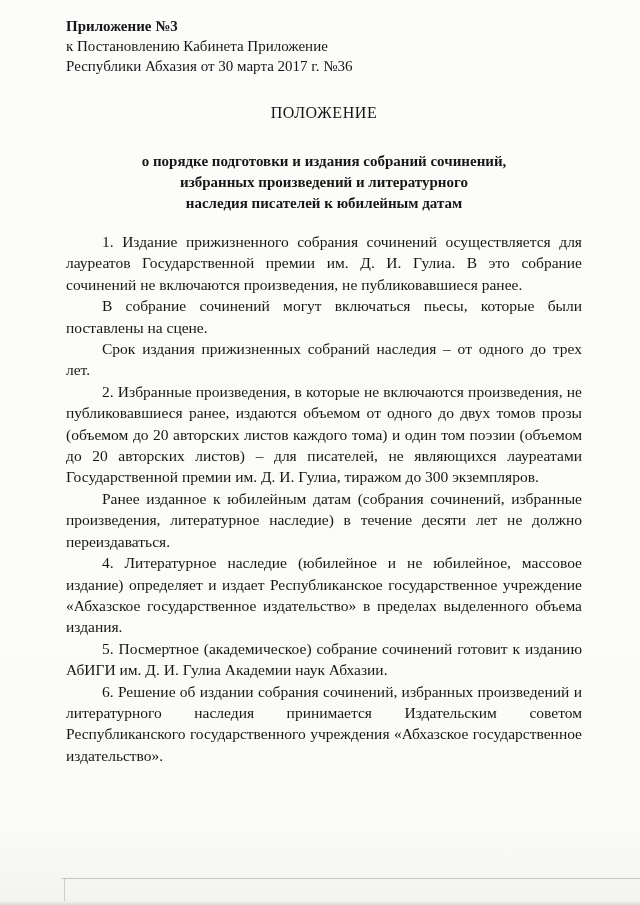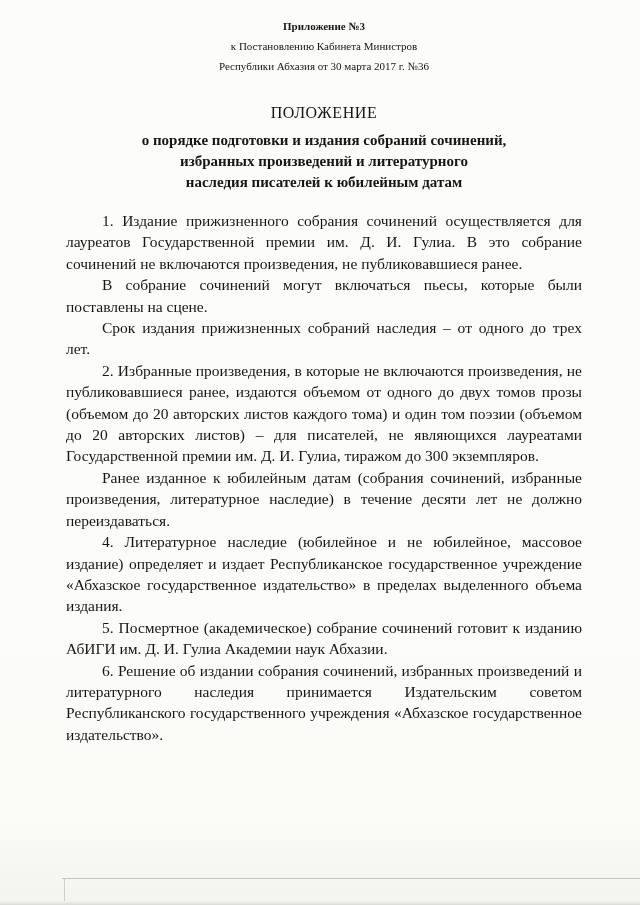--- a/index.html
+++ b/index.html
@@ -14,37 +14,37 @@
     margin: 0 auto;
     background: #fbfbf8;
     background-image: linear-gradient(180deg, #fcfcfa 0%, #fbfbf8 90%, #f3f3ef 100%);
     box-sizing: border-box;
     padding: 16px 58px 0 66px;
     overflow: hidden;
     font-family: "Liberation Serif", "DejaVu Serif", serif;
     color: #161616;
   }
   .doc-header {
-    text-align: center;
-    font-size: 11px;
+    text-align: left;
+    font-size: 15px;
     line-height: 20px;
   }
   .hdr-bold {
     font-weight: bold;
   }
   .doc-title {
     margin: 27px 0 0 0;
     text-align: center;
     font-size: 16px;
     font-weight: normal;
     letter-spacing: 0.6px;
     line-height: 20px;
   }
   .doc-subtitle {
-    margin-top: 7px;
+    margin-top: 28px;
     text-align: center;
     font-size: 15px;
     font-weight: bold;
     line-height: 21px;
   }
   .doc-body {
     margin-top: 17px;
     font-size: 15.5px;
     line-height: 21.4px;
     text-align: justify;
@@ -78,21 +78,21 @@
     background: linear-gradient(180deg, rgba(0,0,0,0) 0%, rgba(0,0,0,0.10) 100%);
   }
 </style>
 </head>
 <body>
 
 <div class="page">
 
   <header class="doc-header">
     <div class="hdr-bold">Приложение №3</div>
-    <div>к Постановлению Кабинета Министров</div>
+    <div>к Постановлению Кабинета Приложение</div>
     <div>Республики Абхазия от 30 марта 2017 г. №36</div>
   </header>
 
   <h1 class="doc-title">ПОЛОЖЕНИЕ</h1>
 
   <div class="doc-subtitle">
     <div>о порядке подготовки и издания собраний сочинений,</div>
     <div>избранных произведений и литературного</div>
     <div>наследия писателей к юбилейным датам</div>
   </div>

